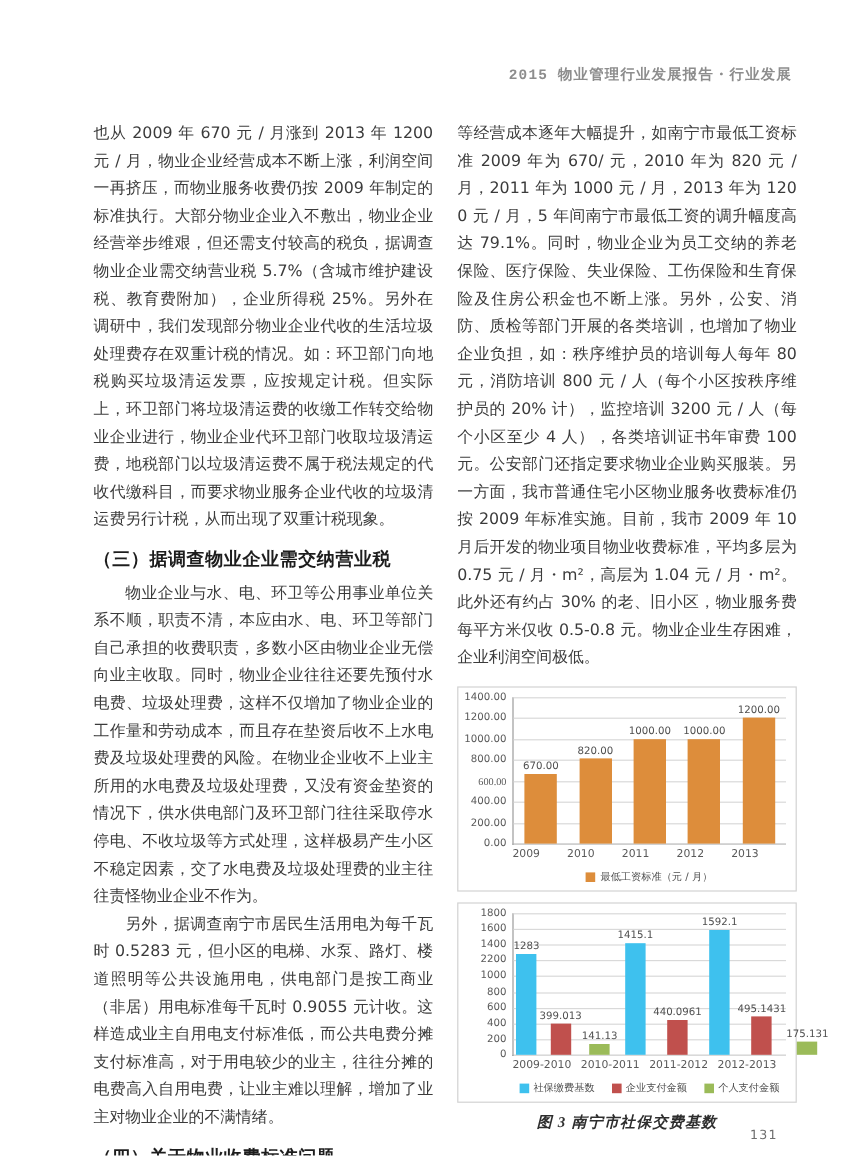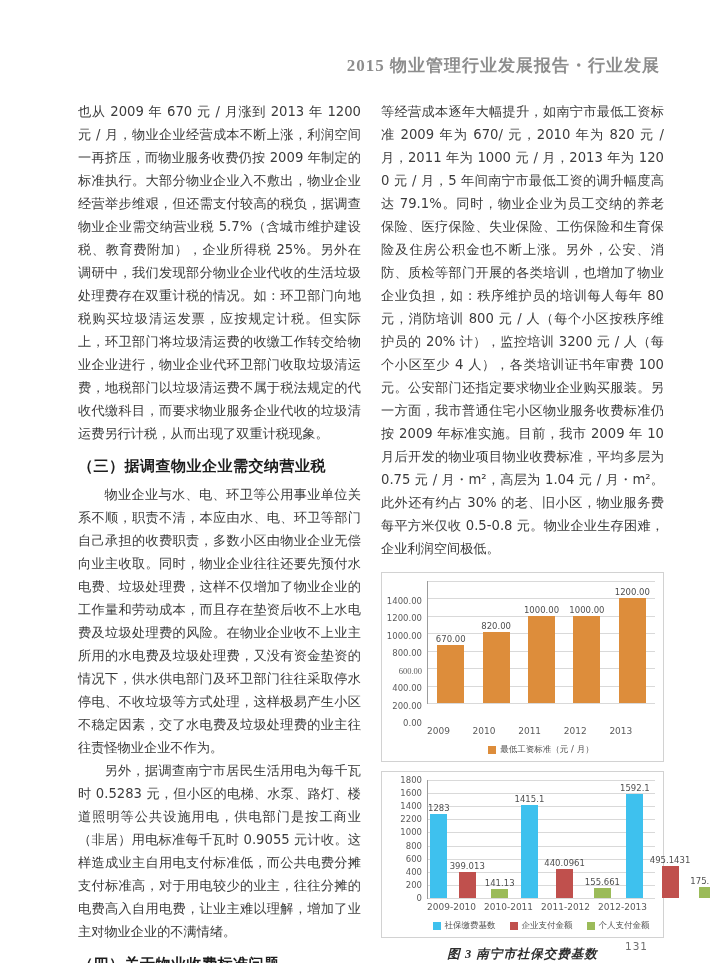--- a/index.html
+++ b/index.html
@@ -2,22 +2,22 @@
 <html><head>
 <meta charset="utf-8">
 <style>
   html,body{margin:0;padding:0;}
   body{
     width:710px;height:963px;position:relative;background:#ffffff;
     font-family:"DejaVu Sans","Liberation Sans",sans-serif;overflow:hidden;
   }
   .header{
     position:absolute;top:54px;right:50px;
-    font-family:Liberation Serif, serif;font-weight:bold;
-    font-size:17px;color:#8d8d8d;letter-spacing:1px;
+    font-family:Liberation Mono, monospace;font-weight:bold;
+    font-size:12px;color:#8d8d8d;letter-spacing:1px;
   }
   .columns{position:absolute;top:100px;left:78px;width:586px;display:flex;gap:20px;}
   .col{width:283px;}
   p.body{
     font-size:13.2px;line-height:23px;color:#3b3b3b;
     text-align:justify;margin:0 0 0 0;word-break:break-all;
   }
   p.indent{text-indent:2em;}
   h3.sect{
     font-size:15px;font-weight:bold;color:#1d1d1d;
@@ -62,21 +62,21 @@
     <h3 class="sect">（四）关于物业收费标准问题</h3>
 
   </div>
 
   <div class="col">
     <p class="body">等经营成本逐年大幅提升，如南宁市最低工资标准 2009 年为 670/ 元，2010 年为 820 元 / 月，2011 年为 1000 元 / 月，2013 年为 1200 元 / 月，5 年间南宁市最低工资的调升幅度高达 79.1%。同时，物业企业为员工交纳的养老保险、医疗保险、失业保险、工伤保险和生育保险及住房公积金也不断上涨。另外，公安、消防、质检等部门开展的各类培训，也增加了物业企业负担，如：秩序维护员的培训每人每年 80 元，消防培训 800 元 / 人（每个小区按秩序维护员的 20% 计），监控培训 3200 元 / 人（每个小区至少 4 人），各类培训证书年审费 100 元。公安部门还指定要求物业企业购买服装。另一方面，我市普通住宅小区物业服务收费标准仍按 2009 年标准实施。目前，我市 2009 年 10 月后开发的物业项目物业收费标准，平均多层为 0.75 元 / 月・m²，高层为 1.04 元 / 月・m²。此外还有约占 30% 的老、旧小区，物业服务费每平方米仅收 0.5-0.8 元。物业企业生存困难，企业利润空间极低。</p>
 
     <div class="chart">
       <div class="chart-box">
         <div class="chart-body">
-          <div class="yaxis" style="height: 122px; margin-top: 20px;">
+          <div class="yaxis" style="height: 122px;">
               <div class="ytick" style="top: 0%;">1400.00</div>
               <div class="ytick" style="top: 14.2857%;">1200.00</div>
               <div class="ytick" style="top: 28.5714%;">1000.00</div>
               <div class="ytick" style="top: 42.8571%;">800.00</div>
               <div class="ytick" style="top: 57.1429%; font-family: Liberation Serif, serif;">600.00</div>
               <div class="ytick" style="top: 71.4286%;">400.00</div>
               <div class="ytick" style="top: 85.7143%;">200.00</div>
               <div class="ytick" style="top: 100%;">0.00</div>
             </div>
           <div class="plot" style="height: 122px;">
@@ -181,24 +181,20 @@
                 </div>
                 <div class="group">
                   <div class="barwrap">
                     <div class="bar-label">1415.1</div>
                     <div class="bar" style="height: 78.6167%; width: 17px; background: rgb(62, 193, 238);"></div>
                   </div>
                   <div class="barwrap">
                     <div class="bar-label">440.0961</div>
                     <div class="bar" style="height: 24.4498%; width: 17px; background: rgb(192, 80, 77);"></div>
                   </div>
-                  <div class="barwrap">
-                    <div class="bar-label">155.661</div>
-                    <div class="bar" style="height: 8.64783%; width: 17px; background: rgb(155, 187, 89);"></div>
-                  </div>
                 </div>
                 <div class="group">
                   <div class="barwrap">
                     <div class="bar-label">1592.1</div>
                     <div class="bar" style="height: 88.45%; width: 17px; background: rgb(62, 193, 238);"></div>
                   </div>
                   <div class="barwrap">
                     <div class="bar-label">495.1431</div>
                     <div class="bar" style="height: 27.5079%; width: 17px; background: rgb(192, 80, 77);"></div>
                   </div>

